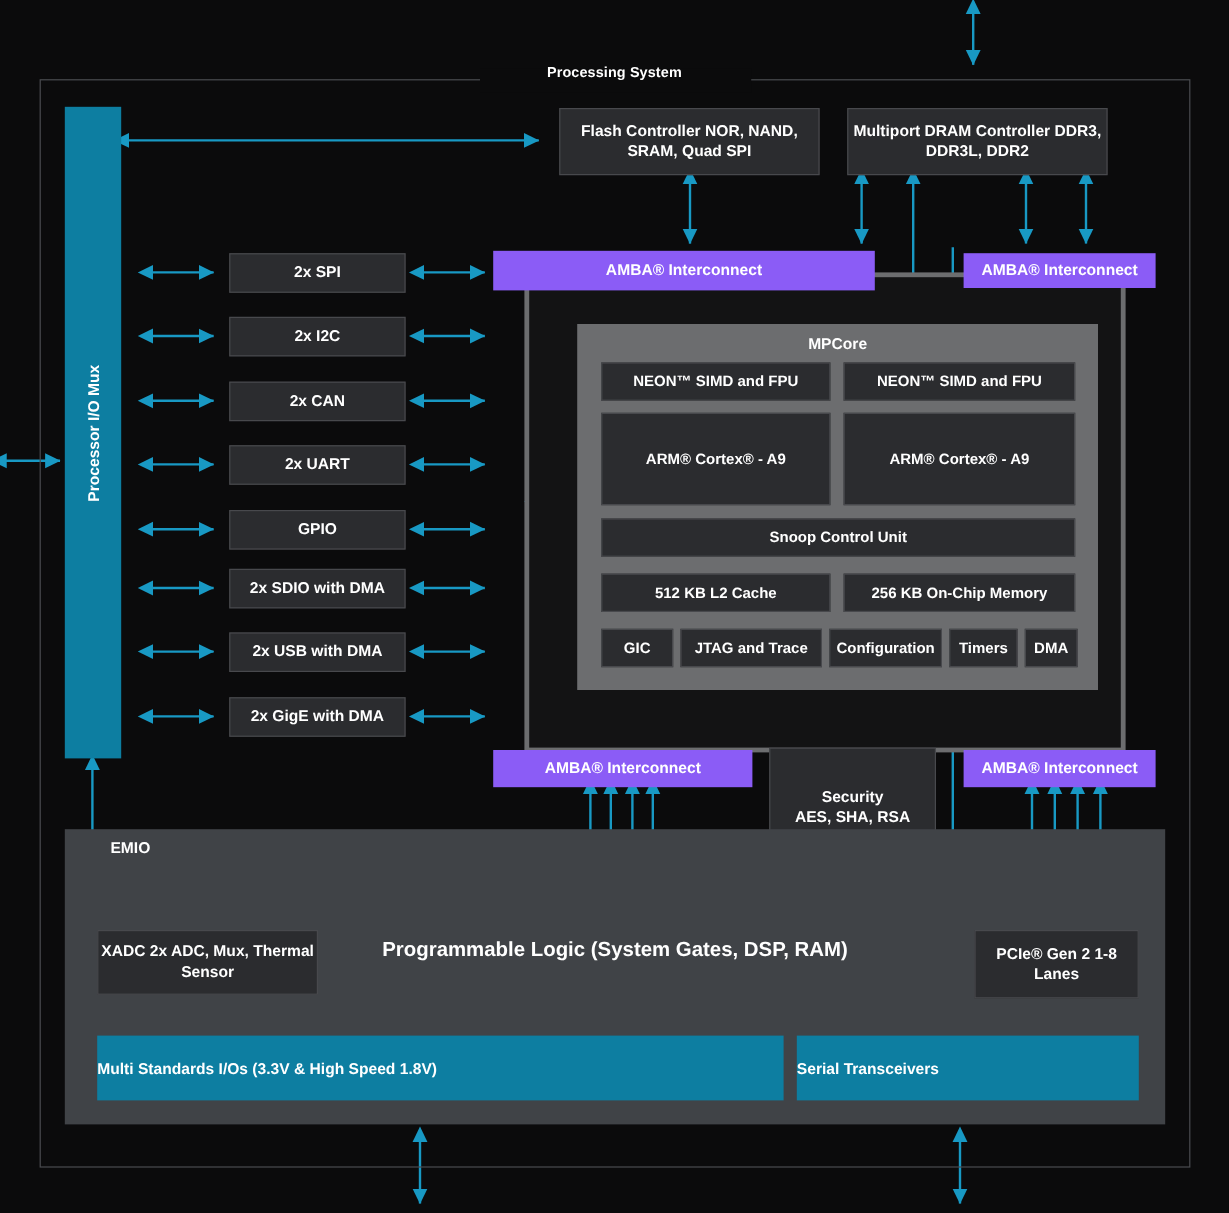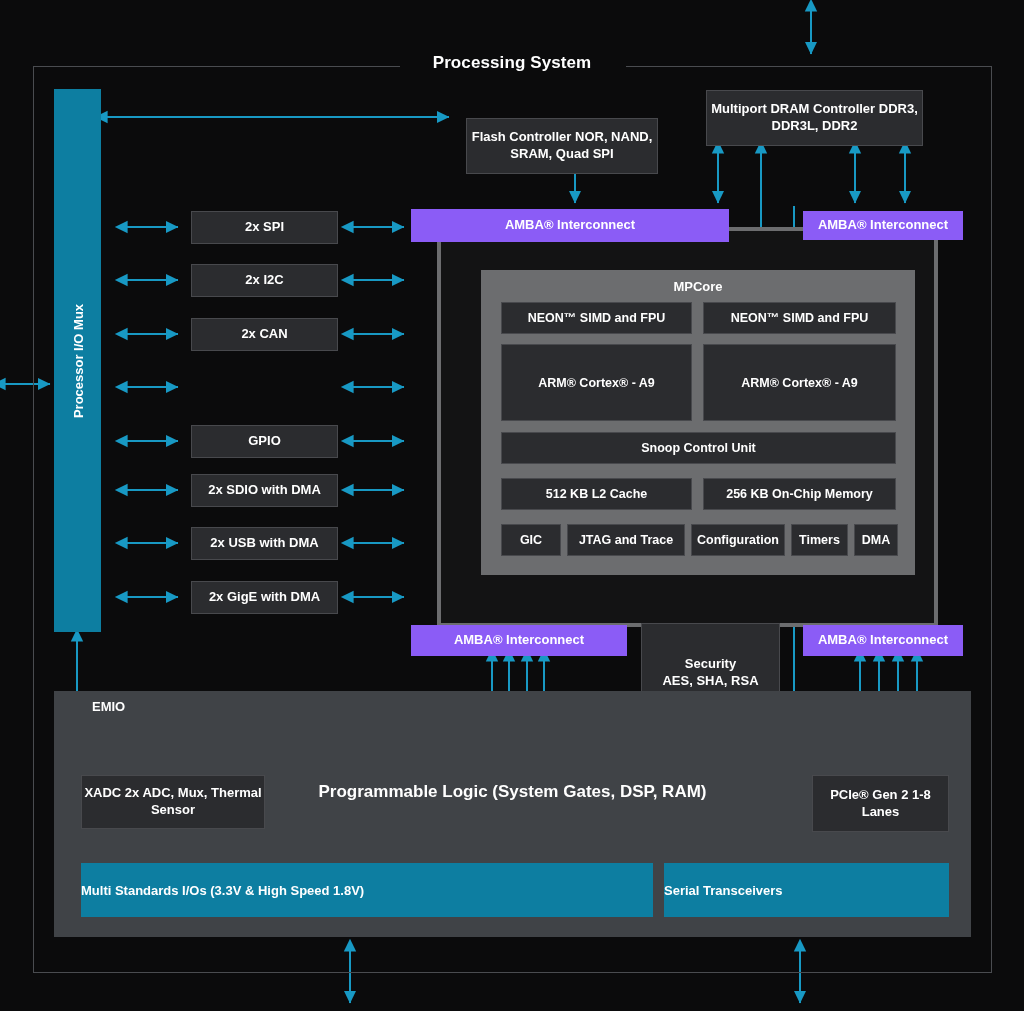--- a/index.html
+++ b/index.html
@@ -17,21 +17,21 @@
 
   
   .ps-frame{
     left:33px;top:66px;width:959px;height:907px;
     border:1px solid #4a4c50;
     background:transparent;
   }
   .ps-title{
     left:0;top:53px;width:1024px;
     text-align:center;
-    color:#ffffff;font-weight:bold;font-size:17px;
+    color:#ffffff;font-weight:bold;font-size:12px;
     letter-spacing:.1px;
   }
   .ps-title-mask{
     left:400px;top:57px;width:226px;height:20px;
     background:#0b0b0c;
   }
 
   
   .darkbox{
     background:#2b2c2f;
@@ -72,21 +72,21 @@
     white-space:nowrap;
     color:#fff;font-weight:bold;font-size:13px;
   }
 
   
   .periph{
     left:191px;width:147px;height:33px;font-size:13px;
   }
 
   
-  .flash{left:466px;top:90px;width:192px;height:56px;font-size:13px;margin-top:28px;}
+  .flash{left:466px;top:90px;width:217px;height:56px;font-size:13px;}
   .dram{left:706px;top:90px;width:217px;height:56px;font-size:13px;}
 
   
   .amba-main{
     left:411px;top:209px;width:318px;height:33px;font-size:13px;
     padding-top:8px;
   }
   .amba-right{
     left:803px;top:211px;width:160px;height:29px;font-size:13px;
     padding-top:6px;
@@ -254,20 +254,23 @@
 
   <div class="abs darkbox periph" style="top:211px">
     <span>2x SPI</span>
   </div>
   <div class="abs darkbox periph" style="top:264px">
     <span>2x I2C</span>
   </div>
   <div class="abs darkbox periph" style="top:318px">
     <span>2x CAN</span>
   </div>
+  <div class="abs darkbox periph" style="top:371px">
+    <span>2x UART</span>
+  </div>
   <div class="abs darkbox periph" style="top:425px">
     <span>GPIO</span>
   </div>
   <div class="abs darkbox periph" style="top:474px">
     <span>2x SDIO with DMA</span>
   </div>
   <div class="abs darkbox periph" style="top:527px">
     <span>2x USB with DMA</span>
   </div>
   <div class="abs darkbox periph" style="top:581px">

